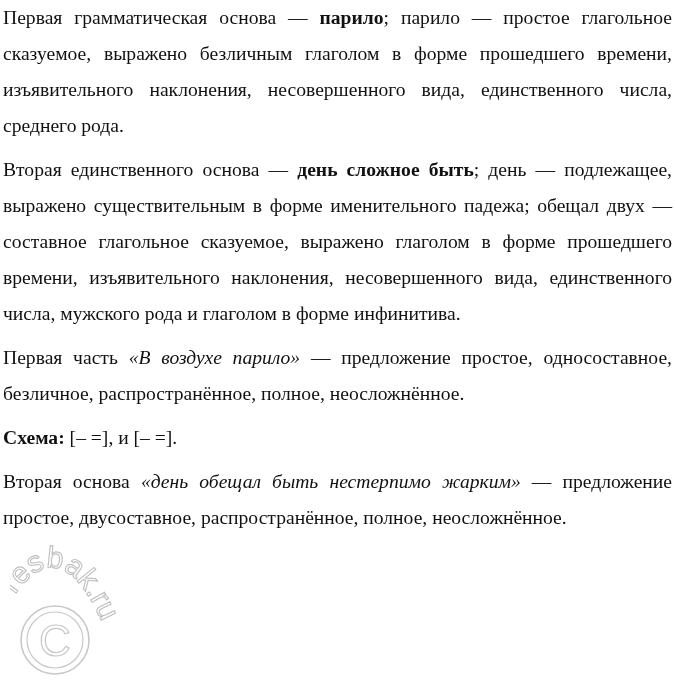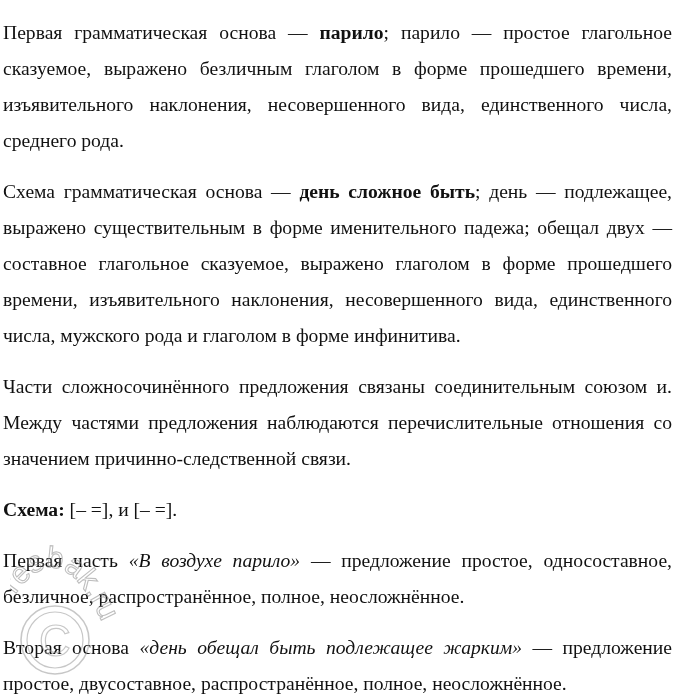--- a/index.html
+++ b/index.html
@@ -15,21 +15,21 @@
       font-family: "Liberation Serif", "DejaVu Serif", serif;
       color: #111111;
     }
     .doc {
       position: absolute;
       left: 3px;
       top: 0;
       width: 669px;
     }
     .para {
-      margin: 15px 0 8px 0;
+      margin: 0 0 8px 0;
       font-size: 19.6px;
       line-height: 36px;
       text-align: justify;
       text-align-last: left;
     }
     .para b, .para .bold { font-weight: bold; }
     .para .it { font-style: italic; }
     .scheme-label { font-weight: bold; }
     .watermark {
       position: absolute;
@@ -44,36 +44,35 @@
 </head>
 <body>
 
 <div class="doc">
 
   <p class="para">
     <span>Первая грамматическая основа — </span><b>парило</b><span>; парило — простое глагольное сказуемое, выражено безличным глаголом в форме прошедшего времени, изъявительного наклонения, несовершенного вида, единственного числа, среднего рода.</span>
   </p>
 
   <p class="para">
-    <span>Схема грамматическая основа — </span><b>день сложное быть</b><span>; день — подлежащее, выражено существительным в форме именительного падежа; обещал двух — составное глагольное сказуемое, выражено глаголом в форме прошедшего времени, изъявительного наклонения, несовершенного вида, единственного числа, мужского рода и глаголом в форме инфинитива.</span>
+    <span>Вторая единственного основа — </span><b>день сложное быть</b><span>; день — подлежащее, выражено существительным в форме именительного падежа; обещал двух — составное глагольное сказуемое, выражено глаголом в форме прошедшего времени, изъявительного наклонения, несовершенного вида, единственного числа, мужского рода и глаголом в форме инфинитива.</span>
   </p>
 
 
-  <p class="para">Части сложносочинённого предложения связаны соединительным союзом и. Между частями предложения наблюдаются перечислительные отношения со значением причинно-следственной связи.</p>
+
+  <p class="para">
+    <span>Первая часть </span><span class="it">«В воздухе парило»</span><span> — предложение простое, односоставное, безличное, распространённое, полное, неосложнённое.</span>
+  </p>
 
   <p class="para">
     <span class="scheme-label">Схема:</span><span> [– =], и [– =].</span>
   </p>
 
   <p class="para">
-    <span>Первая часть </span><span class="it">«В воздухе парило»</span><span> — предложение простое, односоставное, безличное, распространённое, полное, неосложнённое.</span>
-  </p>
-
-  <p class="para">
-    <span>Вторая основа </span><span class="it">«день обещал быть подлежащее жарким»</span><span> — предложение простое, двусоставное, распространённое, полное, неосложнённое.</span>
+    <span>Вторая основа </span><span class="it">«день обещал быть нестерпимо жарким»</span><span> — предложение простое, двусоставное, распространённое, полное, неосложнённое.</span>
   </p>
 
 </div>
 
 <svg class="watermark" viewBox="0 0 130 180" xmlns="http://www.w3.org/2000/svg">
   <circle cx="45" cy="120" r="34" fill="none" stroke="#9a9a9a" stroke-width="1.6"></circle>
   <circle cx="45" cy="120" r="28" fill="none" stroke="#9a9a9a" stroke-width="1.2"></circle>
   <text x="45" y="136" text-anchor="middle" font-size="44" font-family="Liberation Sans, sans-serif" fill="none" stroke="#9a9a9a" stroke-width="1.2">C</text>
   <path id="wm-arc" d="M 5 75 Q 60 -5 110 150" fill="none" stroke="none"></path>
   <text font-size="30" font-family="Liberation Sans, sans-serif" fill="none" stroke="#8a8a8a" stroke-width="1.1">

